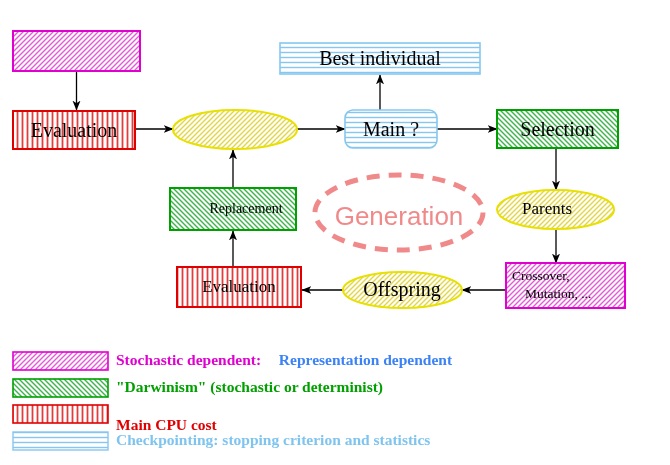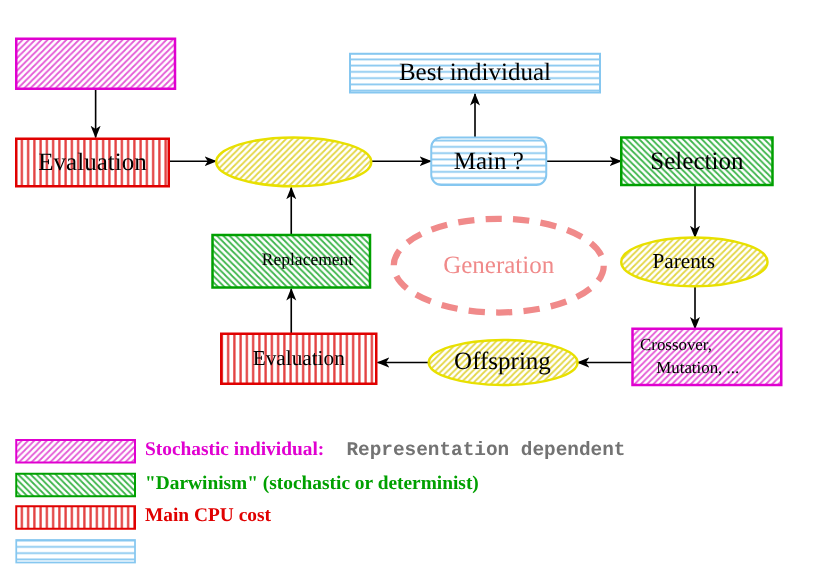--- a/index.html
+++ b/index.html
@@ -18,39 +18,39 @@
     white-space:nowrap;
     pointer-events:none;
   }
   .lbl-20{font-size:20px;line-height:20px;}
   .lbl-17{font-size:17px;line-height:17px;}
   .lbl-14{font-size:14px;line-height:16px;}
   .lbl-13{font-size:13.5px;line-height:15px;}
 
   .gen-label{
     position:absolute;
-    font-family:Liberation Serif, serif;
-    font-size:20px;
+    font-family:Liberation Sans, sans-serif;
+    font-size:26px;
     color:#f08a8a;
     white-space:nowrap;
     text-align:center;
   }
 
   .legend-text{
     position:absolute;
     font-family:"Liberation Serif", serif;
     font-weight:bold;
     font-size:15.5px;
     line-height:16px;
     white-space:nowrap;
   }
   .lg-magenta{color:#e000d0;}
-  .lg-gold{color:#737373;font-family:Liberation Mono, monospace;}
+  .lg-gold{color:#3b82f6;}
   .lg-green{color:#00a000;}
-  .lg-red{color:#e00000;}
+  .lg-red{color:#e00000;margin-top:12px;}
   .lg-blue{color:#7fc4ef;}
 </style>
 </head>
 <body>
 
 <div id="stage">
 
   <svg id="art" viewBox="0 0 670 465">
     <defs>
 
@@ -145,23 +145,24 @@
   <div class="node-label lbl-17" style="left:497px;top:200px;width:100px;">Parents</div>
 
   <div class="node-label lbl-17" style="left:177px;top:278px;width:124px;">Evaluation</div>
 
   <div class="node-label lbl-20" style="left:343px;top:279px;width:118px;">Offspring</div>
 
   <div class="node-label lbl-13" style="left:512px;top:268px;width:113px;text-align:left;">Crossover,</div>
   <div class="node-label lbl-13" style="left:512px;top:286px;width:113px;text-align:left;margin-left:13px;">Mutation, ...</div>
 
   <div class="legend-text" style="left:116px;top:352px;">
-    <span class="lg-magenta">Stochastic individual:</span>
+    <span class="lg-magenta">Stochastic dependent:</span>
     <span style="display:inline-block;width:10px;"></span>
     <span class="lg-gold">Representation dependent</span>
   </div>
 
   <div class="legend-text lg-green" style="left:116px;top:379px;">"Darwinism" (stochastic or determinist)</div>
 
   <div class="legend-text lg-red" style="left:116px;top:405px;">Main CPU cost</div>
 
+  <div class="legend-text lg-blue" style="left:116px;top:432px;">Checkpointing: stopping criterion and statistics</div>
 
 </div>
 
 </body></html>

